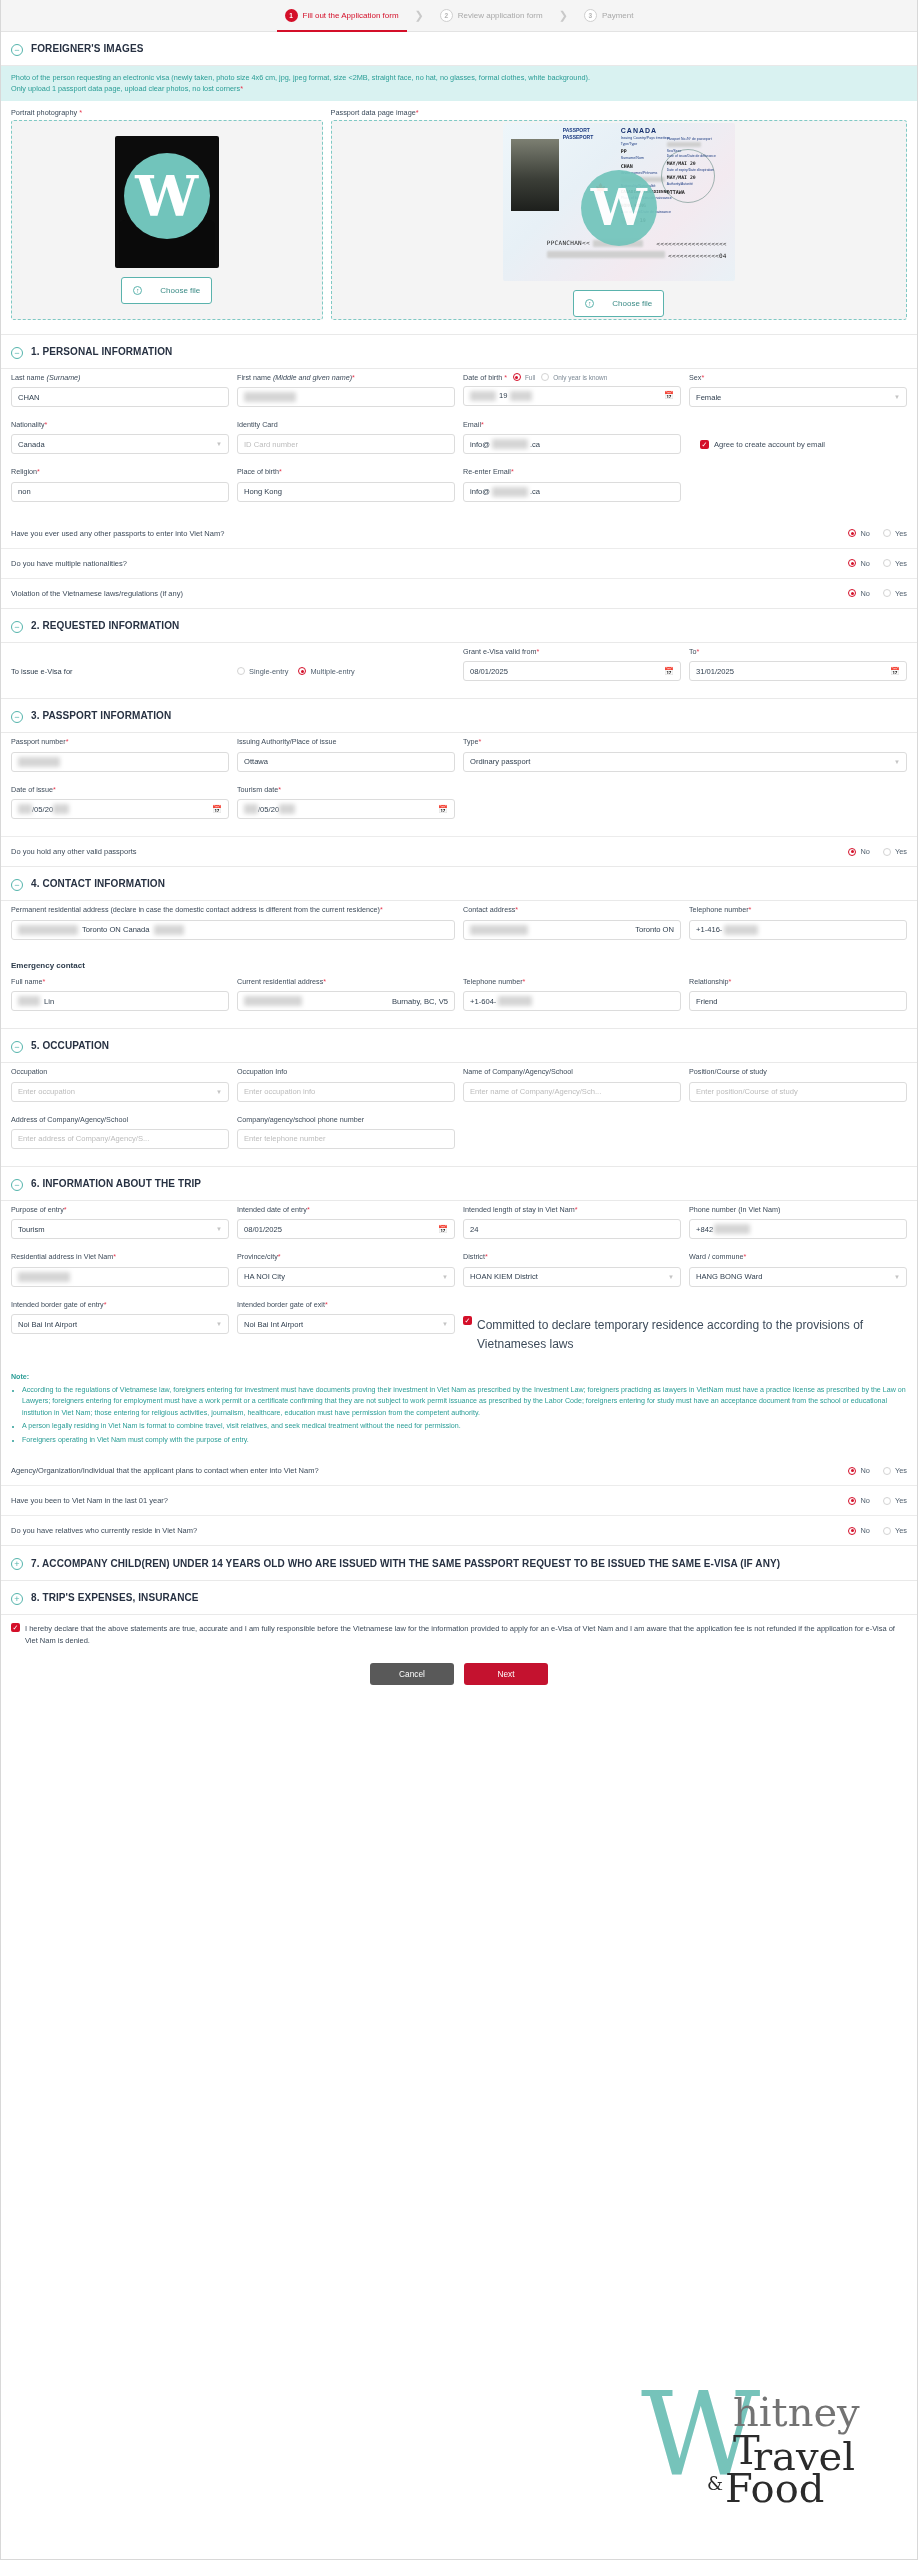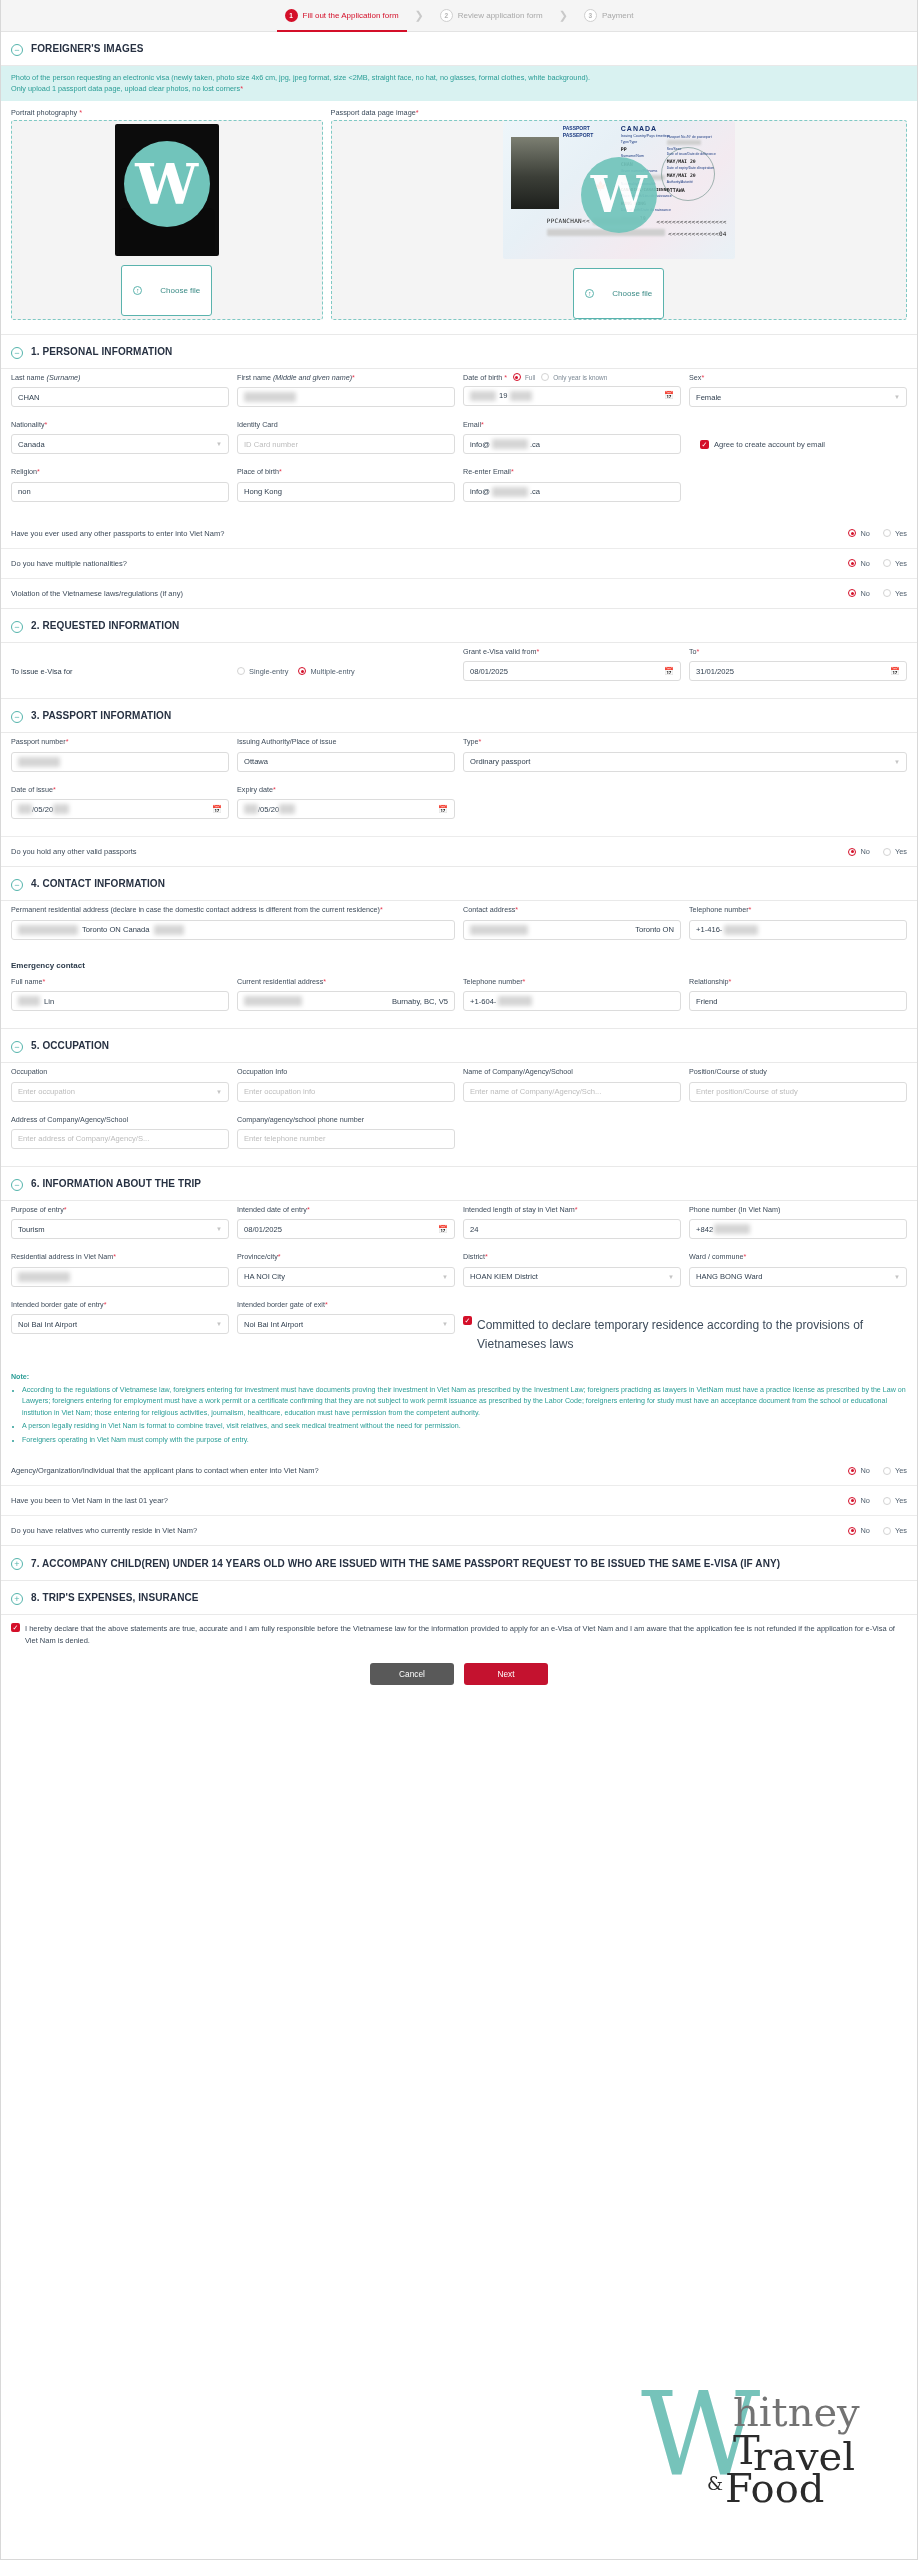--- a/index.html
+++ b/index.html
@@ -62,21 +62,21 @@
   .img-col.wide { flex: 1.85 1 0; }
   .img-label { font-size:7.3px; margin:3px 0 3px 0; color:#3a4a5a;}
   .img-label .req { color:#e8384f; }
   .dropzone {
     border:1px dashed #7fc9c4; background:#f4f4f4; border-radius:3px;
     height:200px; display:flex; flex-direction:column; align-items:center; justify-content:center; gap:9px;
     position:relative; overflow:hidden;
   }
   .choose-btn {
     border:1px solid #5ab3ad; color:#3b8b86; background:#fff; border-radius:3px;
-    padding:20px 11px; font-size:8px; display:inline-flex; align-items:center; gap:18px;
+    padding:8px 11px; font-size:8px; display:inline-flex; align-items:center; gap:18px;
   }
   .choose-btn .upi{
     width:9px;height:9px;border-radius:50%;border:1px solid #5ab3ad;
     display:flex;align-items:center;justify-content:center;font-size:7px;line-height:1;
   }
 
   
   .portrait {
     width:104px; height:132px; background:#0c0c0c; position:relative; overflow:hidden; border-radius:2px;
   }
@@ -527,21 +527,21 @@
       <div class="fld">
         <div class="lab"><span>Date of issue</span><span class="req">*</span></div>
         <div class="inp">
             <span class="blur" style="width:14px;"></span>
             <span>/05/20</span>
             <span class="blur" style="width:16px;"></span>
             <span class="cal">📅</span>
           </div>
       </div>
       <div class="fld">
-        <div class="lab"><span>Expiry date</span><span class="req">*</span></div>
+        <div class="lab"><span>Tourism date</span><span class="req">*</span></div>
         <div class="inp">
             <span class="blur" style="width:14px;"></span>
             <span>/05/20</span>
             <span class="blur" style="width:16px;"></span>
             <span class="cal">📅</span>
           </div>
       </div>
       <div class="fld g2"></div>
     </div>
   </div>

